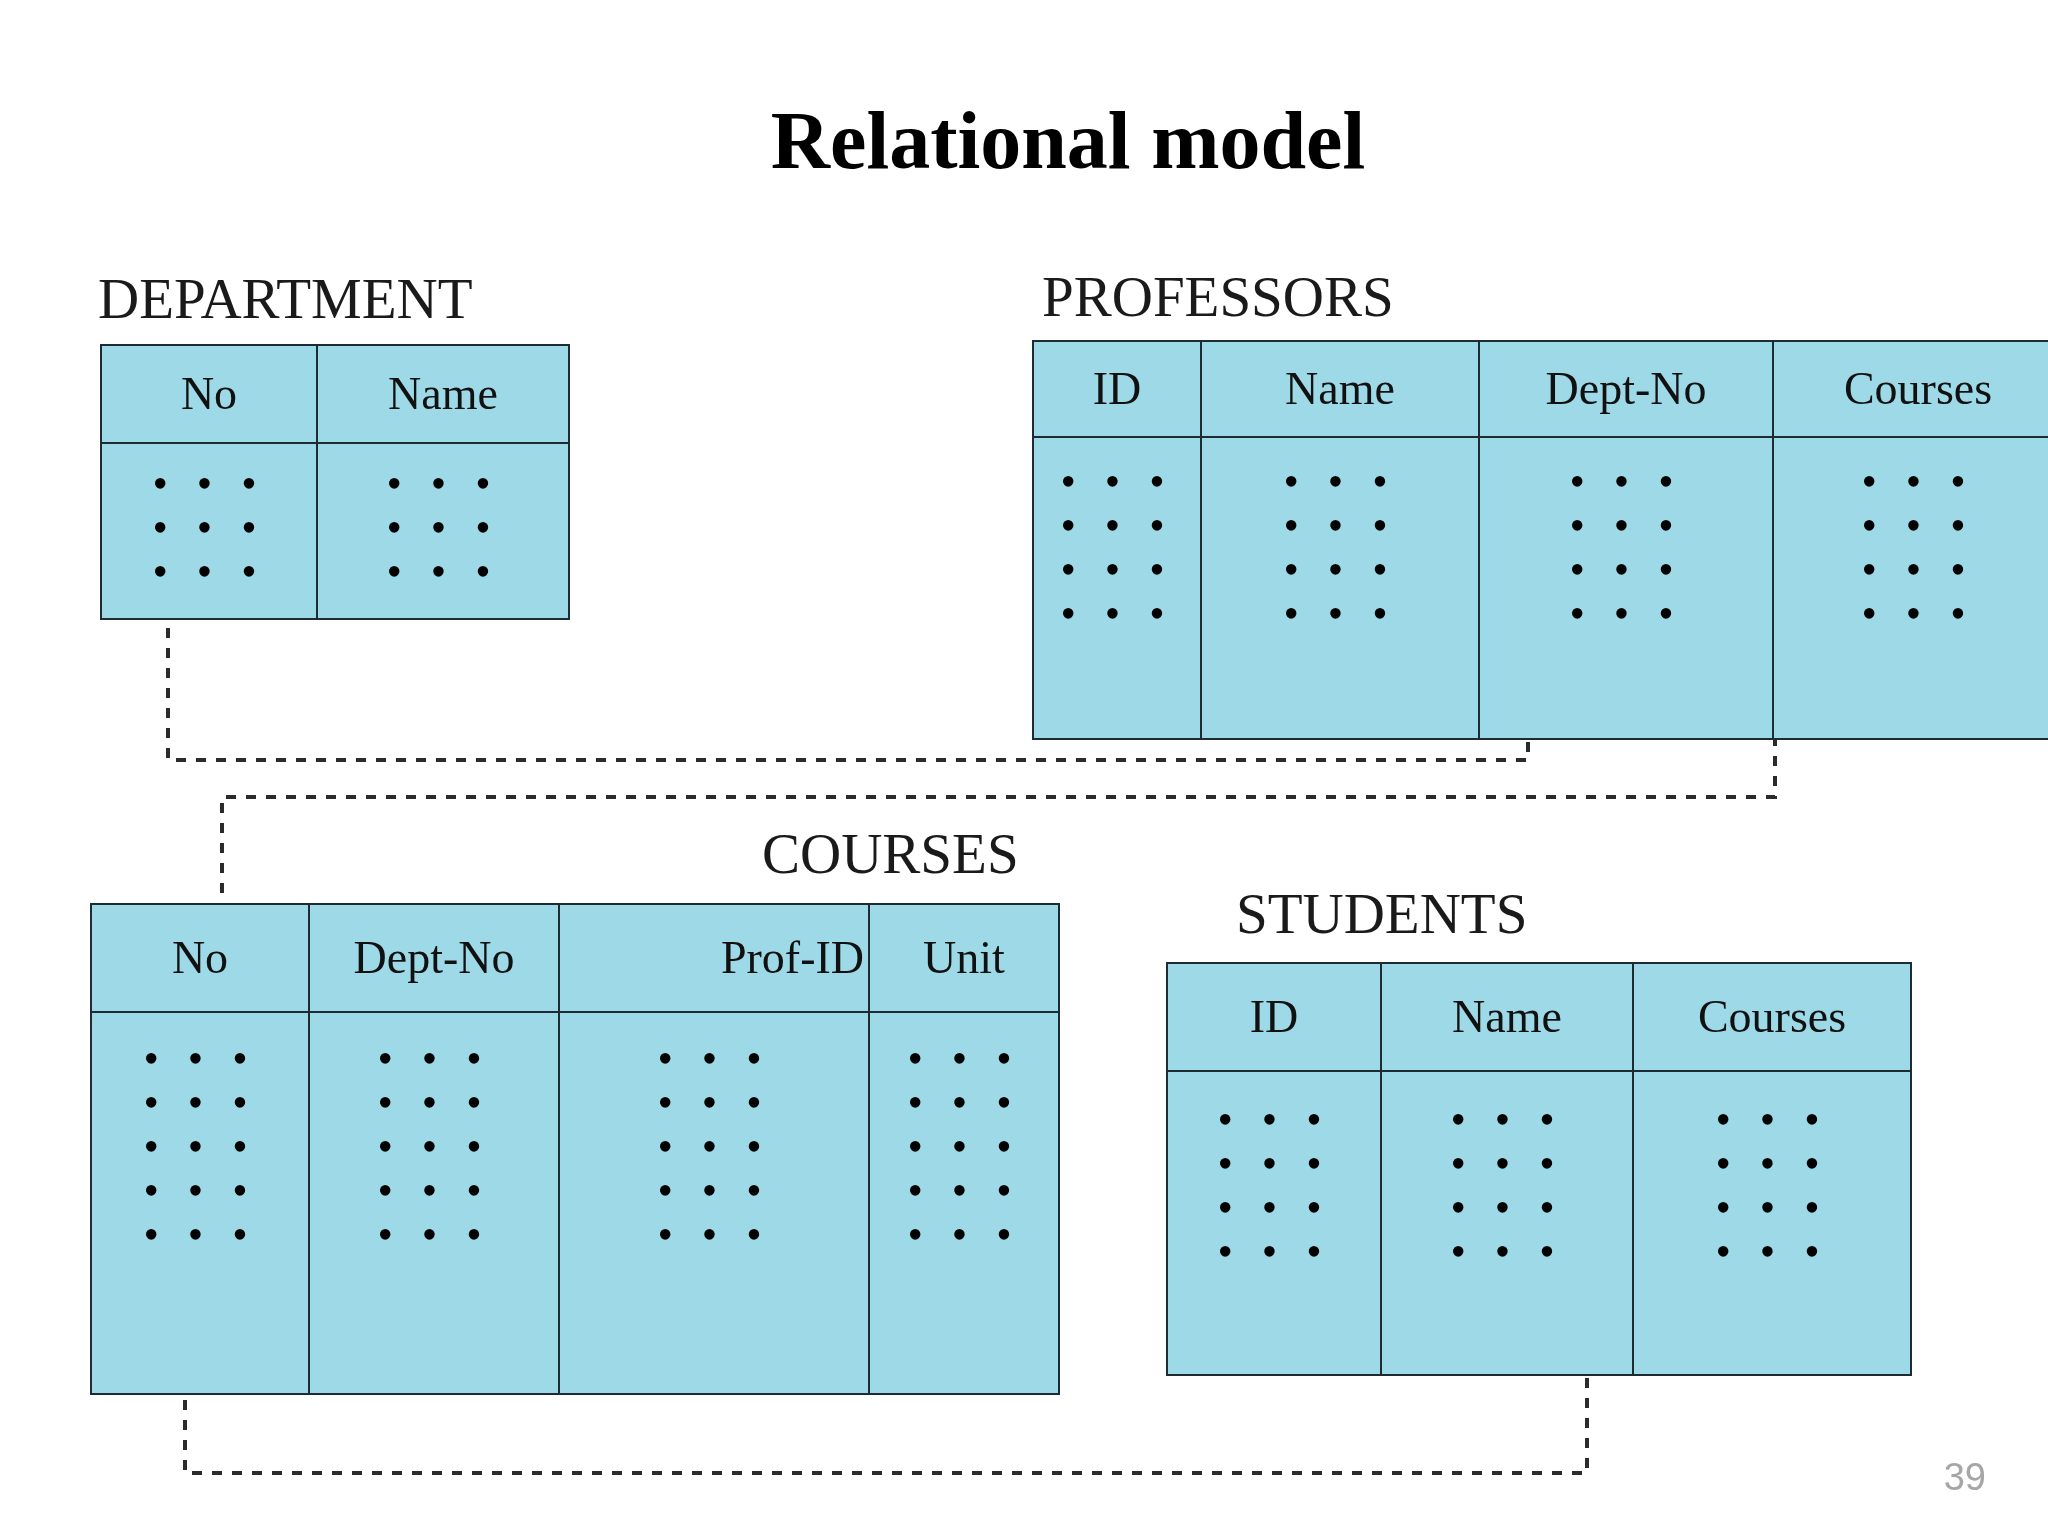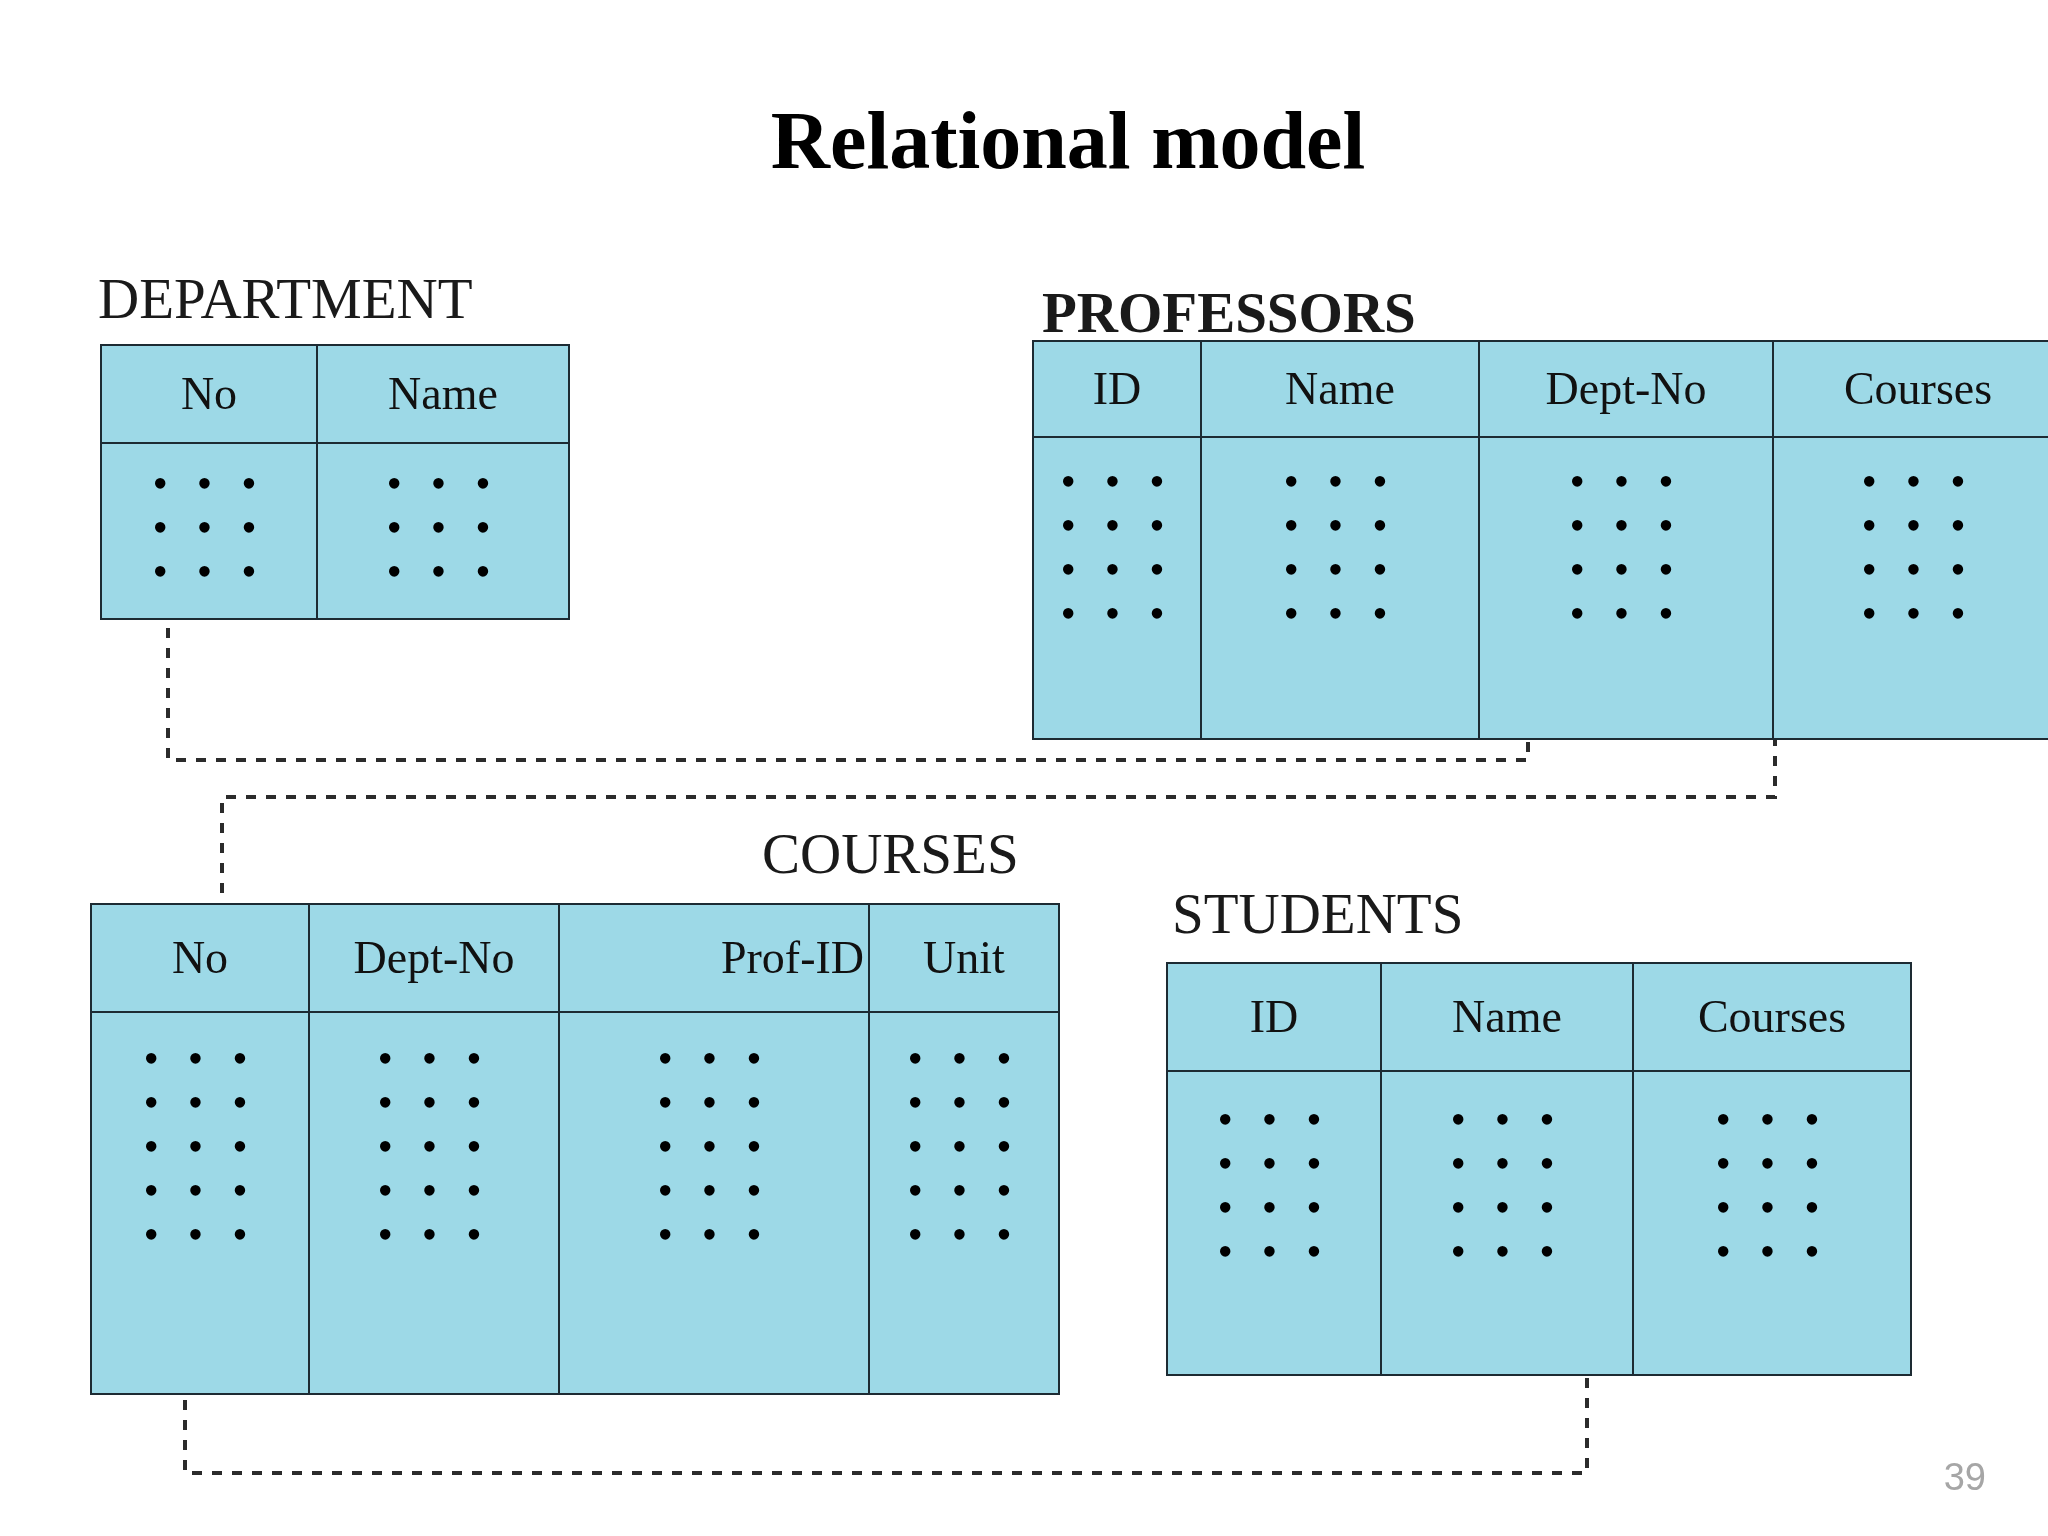--- a/index.html
+++ b/index.html
@@ -140,21 +140,21 @@
           <span class="dots">• • •</span>
           <span class="dots">• • •</span>
           <span class="dots">• • •</span>
         </td>
       </tr>
     </tbody>
       </table>
   </div>
 
   <div class="entity">
-    <div class="entity-label" style="left:1042px; top:284px;font-weight:bold;">PROFESSORS</div>
+    <div class="entity-label" style="left:1042px; top:268px;">PROFESSORS</div>
 
     <table class="rel-table" style="left:1032px; top:340px; width:990px;">
       <tbody>
           <tr>
         <th style="height:86px; width:158px;">ID</th>
         <th style="height:86px; width:268px;">Name</th>
         <th style="height:86px; width:284px;">Dept-No</th>
         <th style="height:86px; width:280px;">Courses</th>
       </tr>
       <tr>
@@ -226,21 +226,21 @@
           <span class="dots">• • •</span>
           <span class="dots">• • •</span>
           <span class="dots">• • •</span>
         </td>
       </tr>
     </tbody>
       </table>
   </div>
 
   <div class="entity">
-    <div class="entity-label" style="left:1172px; top:885px;">STUDENTS</div>
+    <div class="entity-label" style="left:1236px; top:885px;">STUDENTS</div>
 
     <table class="rel-table" style="left:1166px; top:962px; width:718px;">
       <tbody>
           <tr>
         <th style="height:98px; width:204px;">ID</th>
         <th style="height:98px; width:242px;">Name</th>
         <th style="height:98px; width:268px;">Courses</th>
       </tr>
       <tr>
         <td class="body-cell" style="height:272px; padding-top:26px;">

